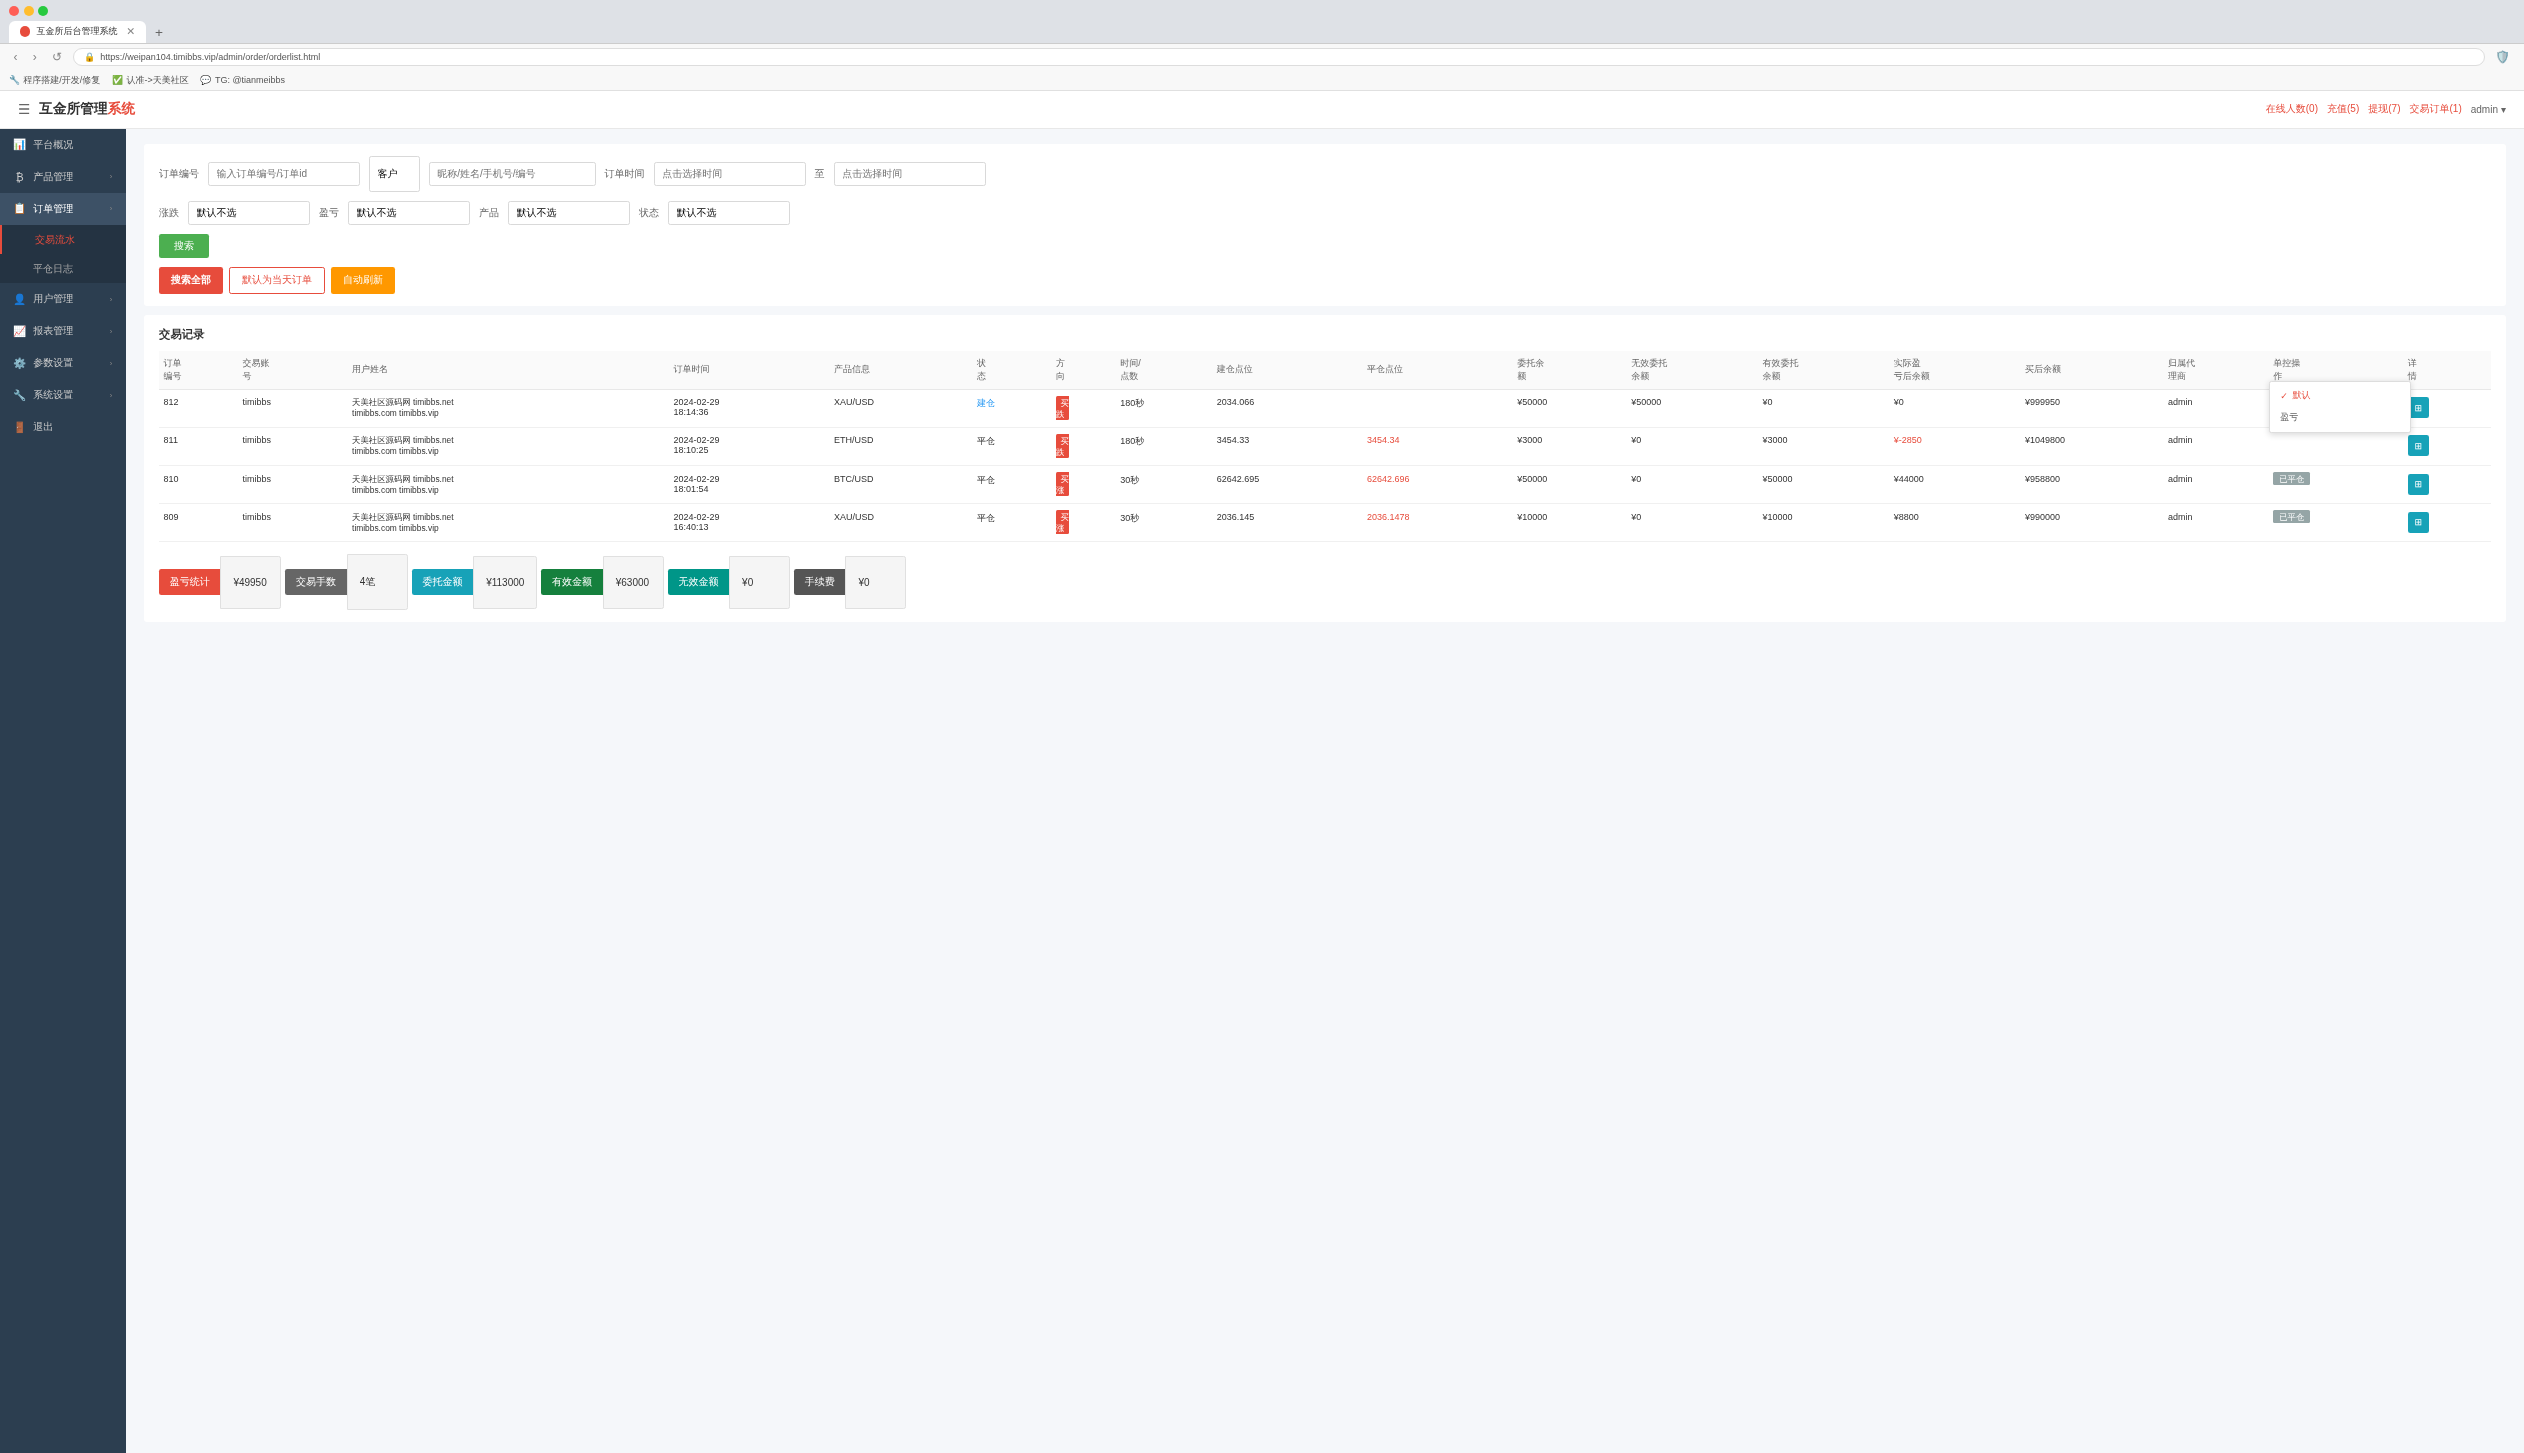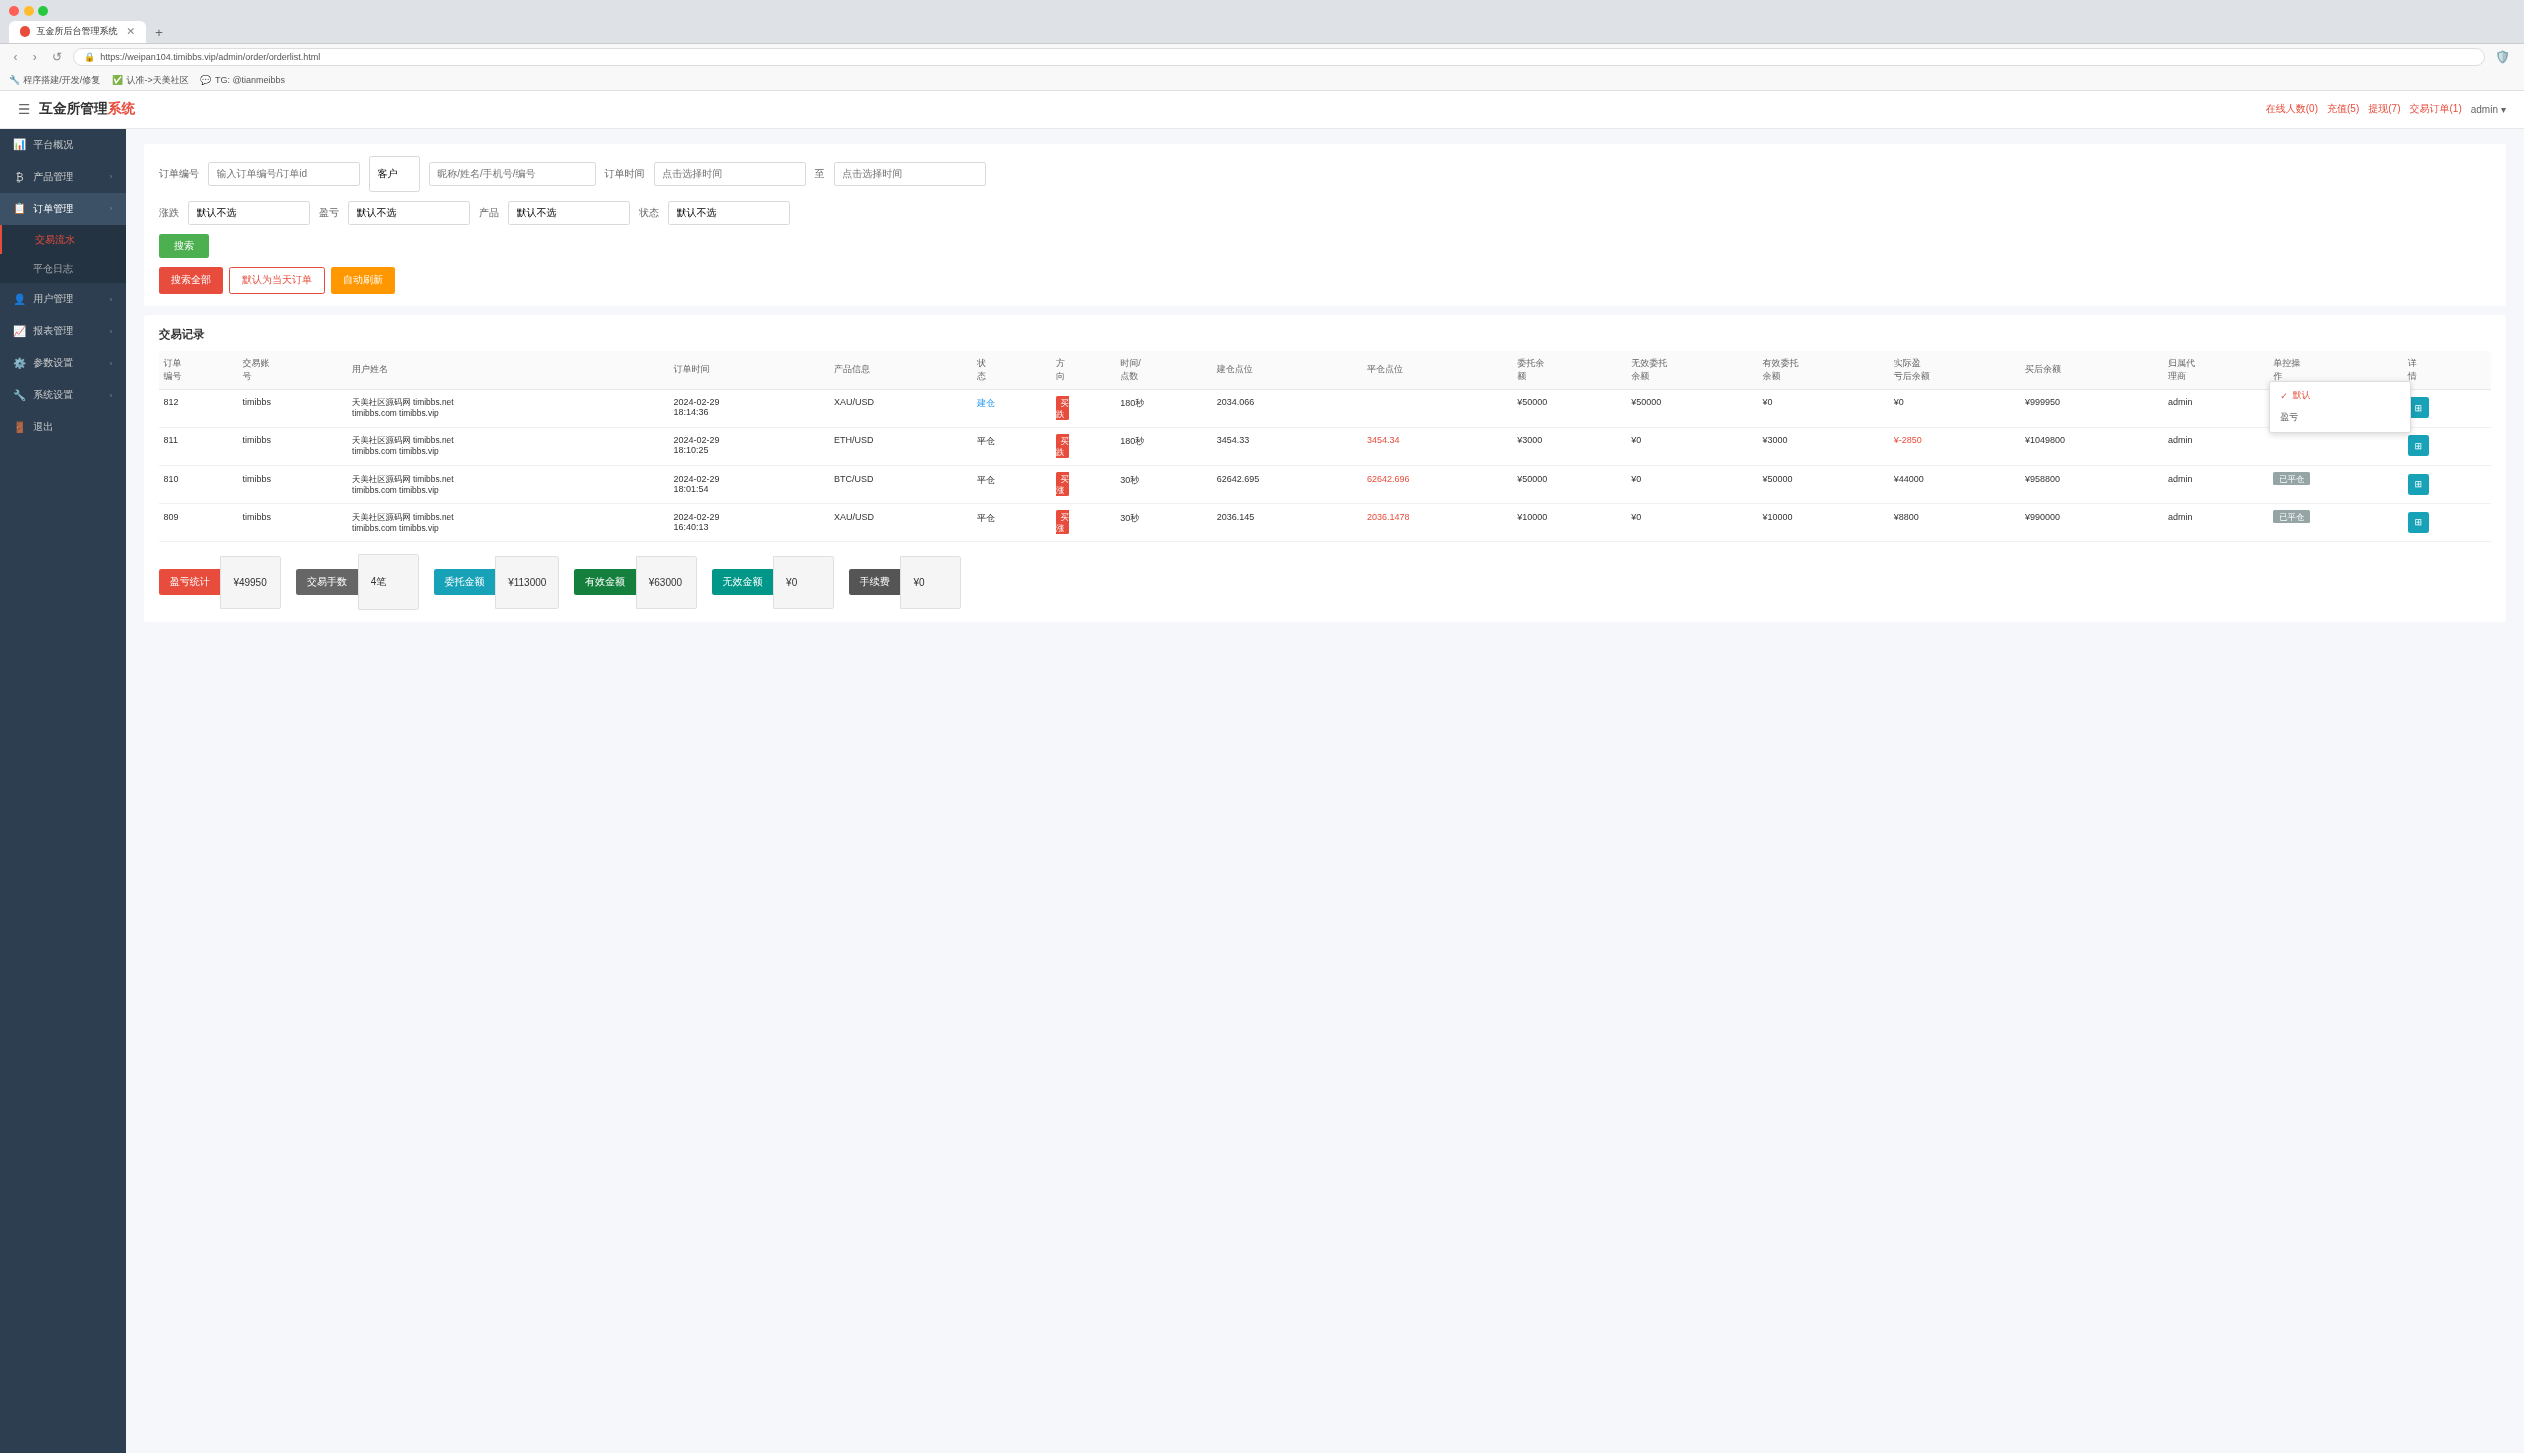--- a/index.html
+++ b/index.html
@@ -58,21 +58,21 @@
     .filter-row { display: flex; align-items: center; gap: 9px; margin-bottom: 9px; flex-wrap: wrap; }
     .filter-label { font-size: 10px; color: #666; white-space: nowrap; }
     .filter-input { border: 0.8px solid #d9d9d9; border-radius: 2.3px; padding: 4.6px 7.6px; font-size: 10px; height: 24px; }
     .filter-input-wide { width: 152px; }
     .filter-select-wrap { position: relative; display: inline-flex; align-items: center; }
     .customer-select { background: #fff; border: 0.8px solid #d9d9d9; border-radius: 2.3px; padding: 3.8px 21px 3.8px 7.6px; font-size: 10px; height: 36px; appearance: none; cursor: pointer; }
     .filter-select { border: 0.8px solid #d9d9d9; border-radius: 2.3px; padding: 3.8px 21px 3.8px 7.6px; font-size: 10px; height: 24px; background: #fff; appearance: none; cursor: pointer; width: 107px; }
     .filter-datetime { border: 0.8px solid #d9d9d9; border-radius: 2.3px; padding: 4.6px 7.6px; font-size: 10px; height: 24px; width: 152px; color: #aaa; }
     .date-separator { color: #666; }
     .search-btn { background: #4caf50; color: #fff; border: none; border-radius: 2.3px; padding: 5.3px 15px; font-size: 10px; cursor: pointer; height: 24px; }
-    .search-all-btn { background: #e74c3c; color: #fff; border: none; border-radius: 2.3px; padding: 5.3px 12px; font-size: 10px; cursor: pointer; }
+    .search-all-btn { background: #e74c3c; color: #fff; border: none; border-radius: 2.3px; padding: 5.3px 12px; font-size: 10px; cursor: pointer; font-weight: bold; }
     .default-today-btn { background: #fff; color: #e74c3c; border: 0.8px solid #e74c3c; border-radius: 2.3px; padding: 5.3px 12px; font-size: 10px; cursor: pointer; }
     .auto-refresh-btn { background: #ff9800; color: #fff; border: none; border-radius: 2.3px; padding: 5.3px 12px; font-size: 10px; cursor: pointer; }
 
     
     .action-btn-row { display: flex; gap: 6px; margin-top: 6px; }
 
     
     .table-section { background: #fff; border-radius: 3px; padding: 12px 15px; }
     .section-title { font-size: 11.4px; font-weight: bold; color: #333; margin-bottom: 9px; }
     table { width: 100%; border-collapse: collapse; font-size: 9px; }
@@ -85,21 +85,21 @@
     .action-icon { width: 21px; height: 21px; background: #17a2b8; color: #fff; border: none; border-radius: 2.3px; cursor: pointer; display: inline-flex; align-items: center; justify-content: center; font-size: 9px; }
 
     
     .dropdown-popup { position: absolute; background: #fff; border: 0.8px solid #ddd; border-radius: 2.3px; box-shadow: 0 1.5px 6px rgba(0,0,0,0.15); padding: 3px 0; z-index: 100; top: 100%; left: 0; min-width: 61px; }
     .dropdown-item { padding: 4.6px 10.7px; cursor: pointer; font-size: 9px; display: flex; align-items: center; gap: 4.6px; }
     .dropdown-item.selected { color: #e74c3c; }
     .check-mark { color: #e74c3c; }
 
     
     .summary-row { display: flex; align-items: center; gap: 0; margin-top: 12px; }
-    .summary-item { display: flex; align-items: center; gap: 0; margin-right: 15px; }
+    .summary-item { display: flex; align-items: center; gap: 0; margin-right: 4px; }
     .summary-label { color: #fff; padding: 6px 10.7px; border-radius: 2.3px 0 0 2.3px; font-size: 10px; white-space: nowrap; }
     .summary-value { background: #f5f5f5; border: 0.8px solid #e0e0e0; padding: 20px 12px; border-radius: 0 2.3px 2.3px 0; font-size: 10px; color: #333; min-width: 61px; }
     .label-red { background: #e74c3c; }
     .label-gray { background: #666; }
     .label-blue { background: #17a2b8; }
     .label-orange { background: #15803d; }
     .label-teal { background: #009688; }
     .label-dark { background: #555; }
 
     select option { font-size: 10px; }

